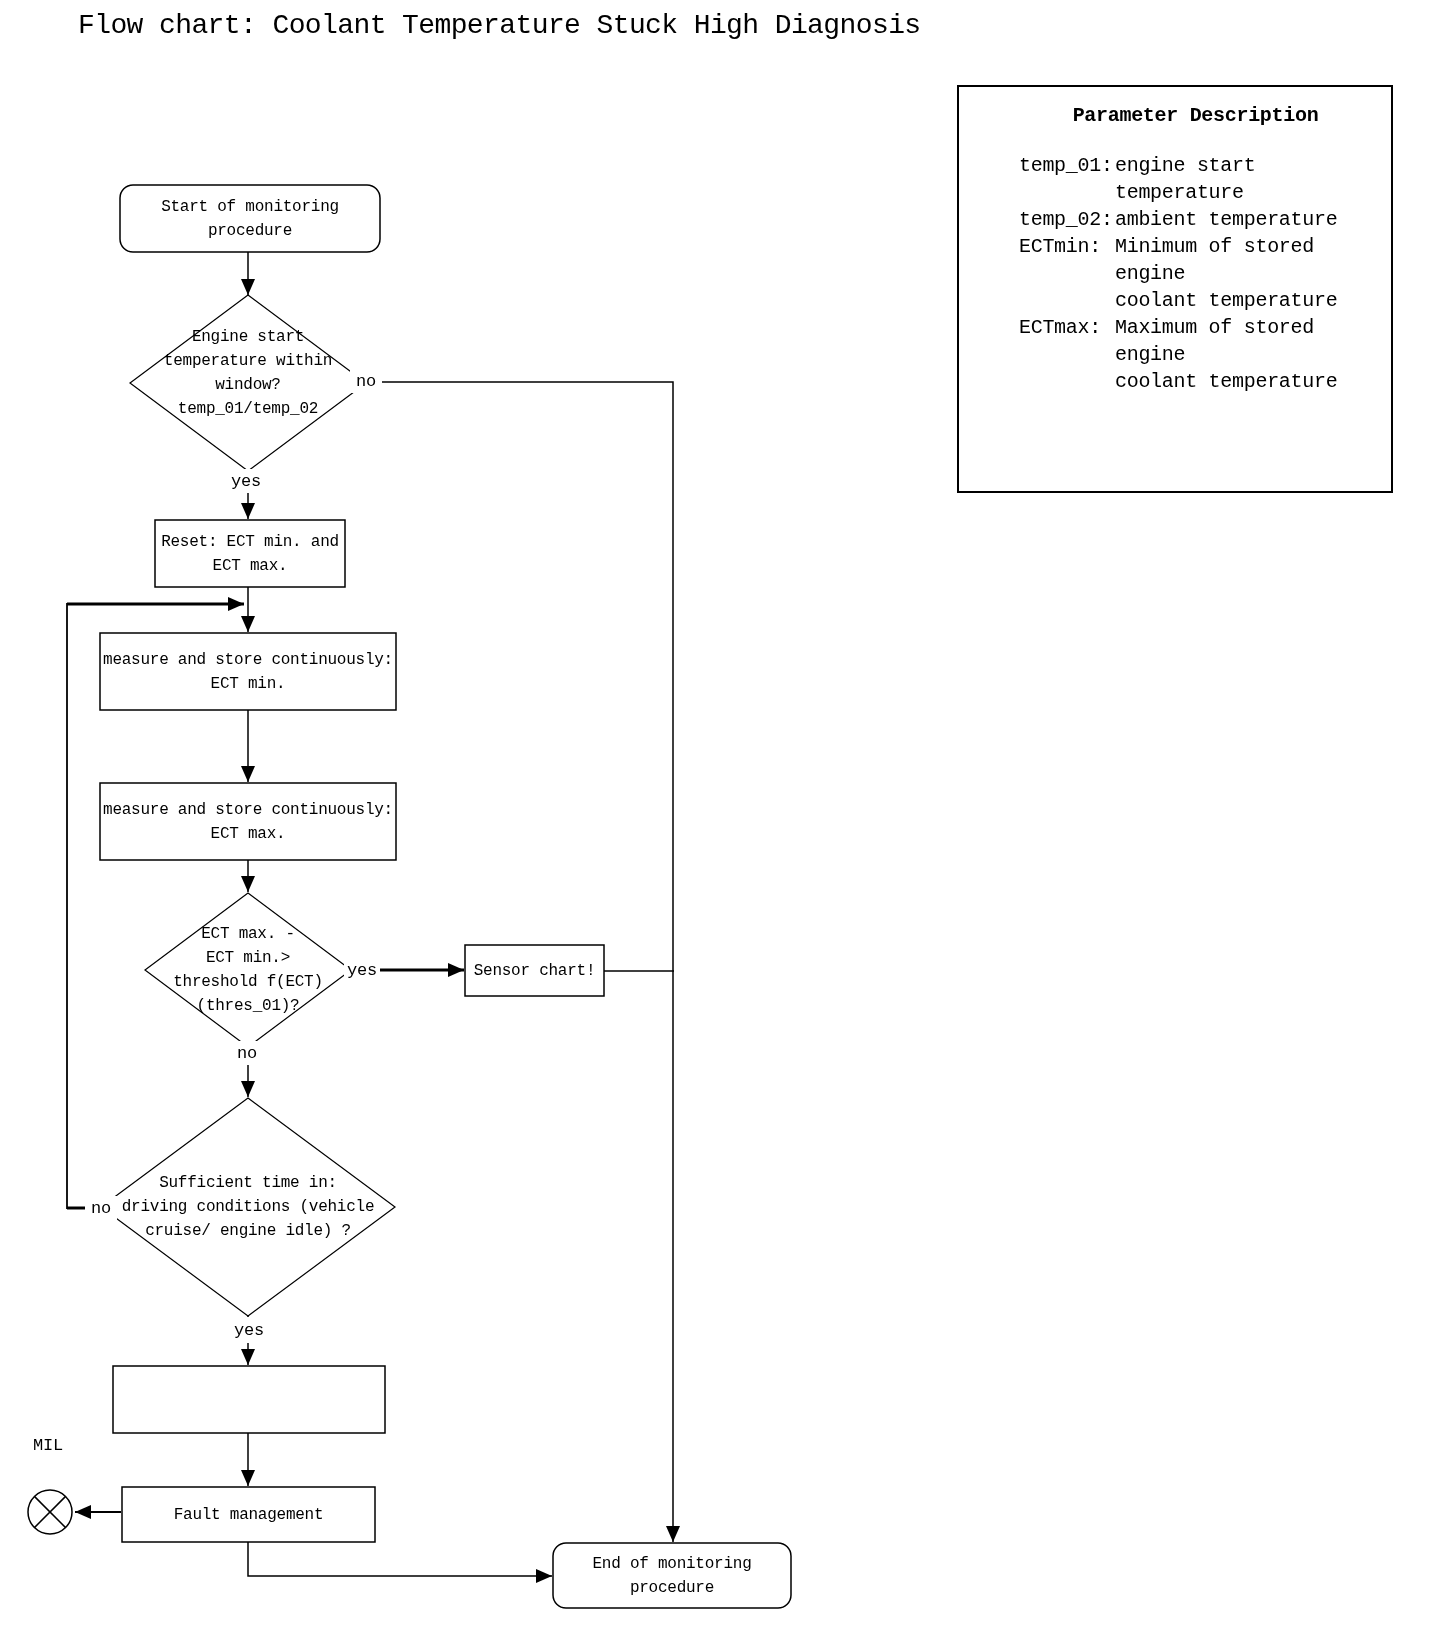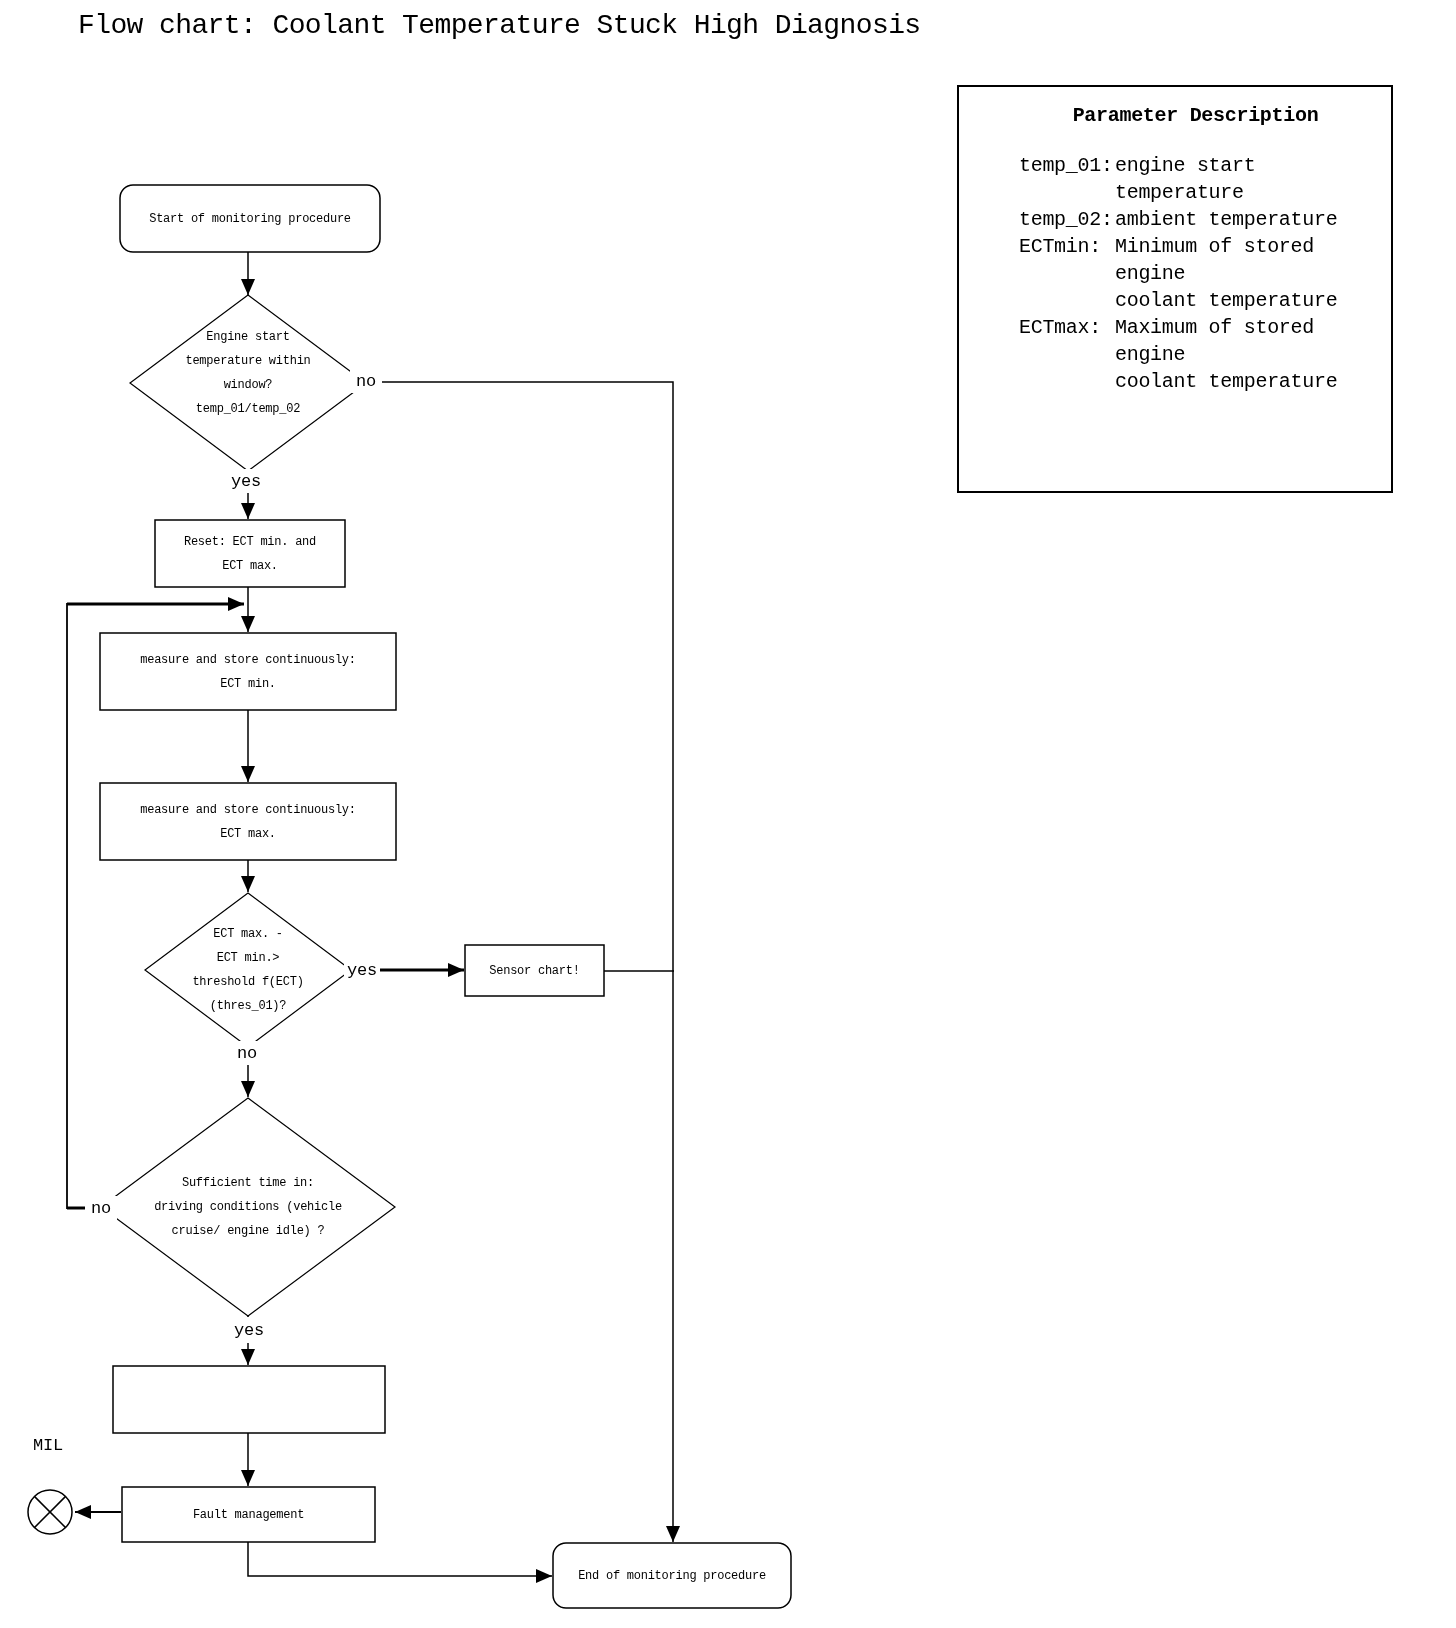--- a/index.html
+++ b/index.html
@@ -18,21 +18,21 @@
     position:absolute; left:957px; top:85px; width:436px; height:408px;
     border:2px solid #000; box-sizing:border-box;padding-left:41px;
   }
   .param-title { text-align:center; font-weight:bold; font-size:20px; margin-top:17px; letter-spacing:-0.3px; }
   .param-list { margin-top:25px; padding-left:19px; font-size:20px; line-height:27px; letter-spacing:-0.3px; }
   .param-row { display:flex; }
   .param-label { flex:0 0 96px; width:96px; }
   .param-desc { white-space:pre-wrap; }
   .lbl {
     position:absolute; display:flex; align-items:center; justify-content:center;
-    font-size:12px; line-height:24px; letter-spacing:-0.25px;
+    font-size:16px; line-height:24px; letter-spacing:-0.25px;
   }
   .lbl .txt { white-space:pre-line; text-align:center; }
   .elbl {
     position:absolute; display:flex; align-items:center; justify-content:center;
     font-size:17px; letter-spacing:-0.25px; background:#ffffff;
   }
   .mil-text { position:absolute; left:33px; top:1436px; font-size:17px; letter-spacing:-0.25px; }
 </style>
 </head>
 <body>

